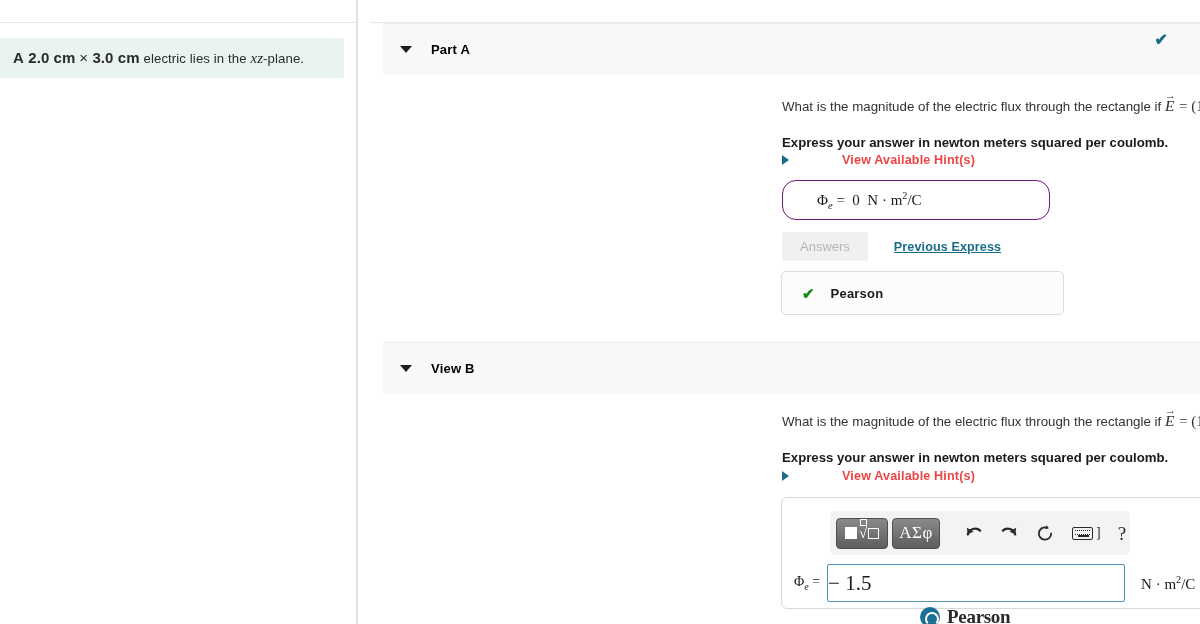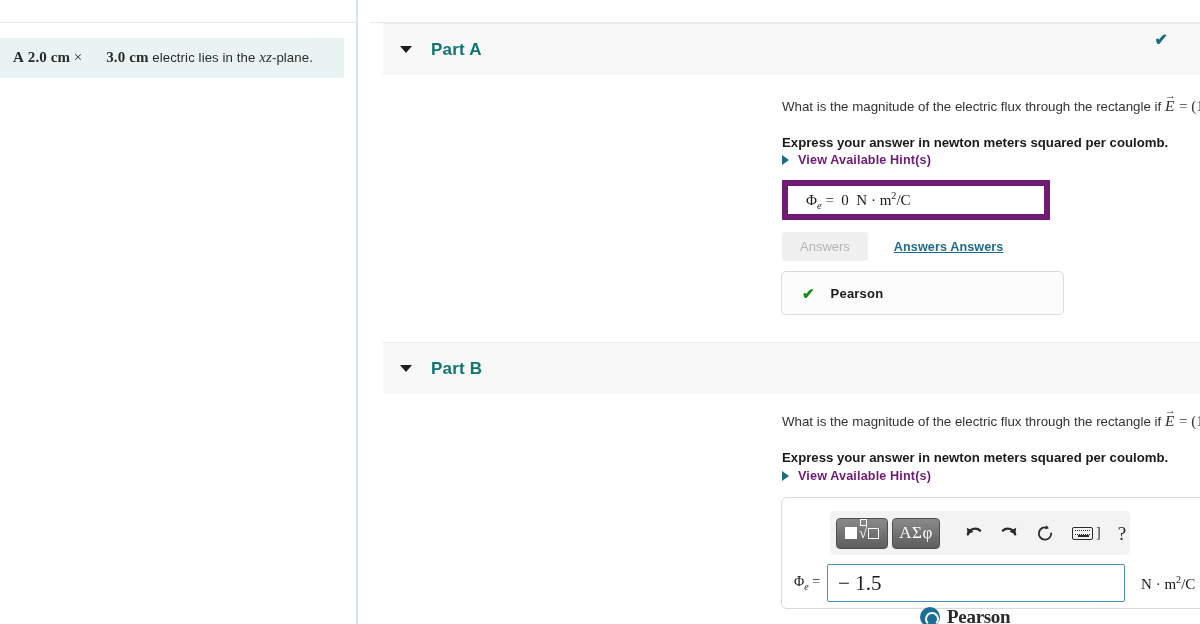--- a/index.html
+++ b/index.html
@@ -90,23 +90,23 @@
     width: 0;
     height: 0;
     border-left: 6px solid transparent;
     border-right: 6px solid transparent;
     border-top: 7px solid #1d1d1d;
     margin-left: 17px;
     margin-right: 19px;
     flex: 0 0 auto;
   }
   .part-title {
-    font-size: 17px;
-    font-weight: bold;
-    color: #0f766e;
+    font-size: 13px;
+    font-weight: bold;
+    color: #000000;
     letter-spacing: 0.2px;
   }
   .header-check {
     position: absolute;
     right: 32px;
     top: 32px;
     color: #1a6a84;
     font-size: 16px;
     font-weight: bold;
     line-height: 1;
@@ -156,54 +156,55 @@
     position: absolute;
     left: 0px;
     top: -7px;
     font-style: normal;
     font-size: 11px;
     letter-spacing: -1px;
     width: 100%;
     text-align: center;
   }
   .upr {
-    font-family: Liberation Serif, serif;
+    font-family: Liberation Sans, sans-serif;
     font-style: normal;
     font-size: 15px;
   }
 
   
   .hint-link {
     display: inline-flex;
     align-items: center;
-    color: #701a75;
+    color: #ef4444;
     font-size: 12.6px;
     font-weight: bold;
     cursor: pointer;
     letter-spacing: 0.15px;
+    gap: 44px;
   }
   .caret-right {
     width: 0;
     height: 0;
     border-top: 5.5px solid transparent;
     border-bottom: 5.5px solid transparent;
     border-left: 7px solid #1b6c8c;
     margin-right: 9px;
   }
 
   
   .answer-readout {
     position: absolute;
-    border: 6px solid #701a75;
-    border-radius: 1px;
-    background: #ffffff;
-    box-sizing: border-box;
-    display: flex;
-    align-items: center;
-    padding-left: 18px;
+    border: 1px solid #701a75;
+    border-radius: 14px;
+    background: #ffffff;
+    box-sizing: border-box;
+    display: flex;
+    align-items: center;
+    padding-left: 34px;
   }
   .phi-lbl {
     font-family: "Liberation Serif", serif;
     font-size: 15px;
     color: #1a1a1a;
     white-space: nowrap;
   }
   .phi-lbl sub {
     font-style: italic;
     font-size: 10.5px;
@@ -394,21 +395,21 @@
   }
   .math-input {
     width: 298px;
     height: 38px;
     border: 1px solid #4e8fb5;
     border-radius: 2px;
     background: #ffffff;
     box-sizing: border-box;
     display: flex;
     align-items: center;
-    padding-left: 10px;
+    padding-left: 0;
     font-family: "Liberation Serif", serif;
     font-size: 21px;
     color: #1a1a1a;
     cursor: text;
   }
   .unit-right {
     margin-left: 16px;
     font-family: "Liberation Serif", serif;
     font-size: 15px;
     color: #1a1a1a;
@@ -457,21 +458,21 @@
 <body>
 
 <div id="app">
 
   <div class="sidebar">
     <div class="sidebar-top-rule"></div>
     <div class="problem-statement">
       <span>
         <span class="upr" style="font-weight:bold;">A&nbsp;2.0&nbsp;cm</span>
         <span class="upr"> × </span>
-        <span class="upr" style="font-weight:bold;margin-left:20px;">3.0&nbsp;cm</span>
+        <span class="upr" style="font-weight:bold;">3.0&nbsp;cm</span>
         <span style="font-size:13.2px;"> electric lies in the </span><span class="mth-i">xz</span><span style="font-size:13.2px;">-plane.</span>
       </span>
     </div>
   </div>
 
   <div class="content">
     <div class="content-top-rule"></div>
 
     <div class="part-header" style="top:23px;">
       <div class="caret-down"></div>
@@ -490,31 +491,31 @@
         <span>View Available Hint(s)</span>
       </span>
     </div>
 
     <div class="answer-readout" style="left:422px;top:180px;width:268px;height:40px;">
       <span class="phi-lbl"><span>Φ</span><sub>e</sub>&nbsp;<span>=</span>&nbsp;&nbsp;<span>0</span>&nbsp;&nbsp;<span>N · m</span><span class="sup2">2</span><span>/C</span></span>
     </div>
 
     <div class="submit-row" style="left:422px;top:232px;">
       <button class="btn-submit">Answers</button>
-      <span class="prev-answers">Answers Answers</span>
+      <span class="prev-answers">Previous Express</span>
     </div>
 
     <div class="correct-box" style="left:421px;top:271px;width:283px;height:44px;">
       <span class="correct-check">✔</span>
       <span class="correct-text">Pearson</span>
     </div>
 
     <div class="part-header" style="top:342px;">
       <div class="caret-down"></div>
-      <span class="part-title">Part B</span>
+      <span class="part-title">View B</span>
     </div>
 
     <div class="qbody" style="top:410px;">
       <p class="qtext"><span>What is the magnitude of the electric flux through the rectangle if </span><span class="vecE"><span class="arw">→</span><span>E</span></span><span class="mth">&nbsp;</span><span class="mth">=</span><span class="mth">&nbsp;</span><span class="mth">(120</span></p>
       <p class="qinstr" style="margin-top:15px;">Express your answer in newton meters squared per coulomb.</p>
     </div>
 
     <div style="position:absolute;left:422px;top:467px;">
       <span class="hint-link">
         <span class="caret-right"></span>

